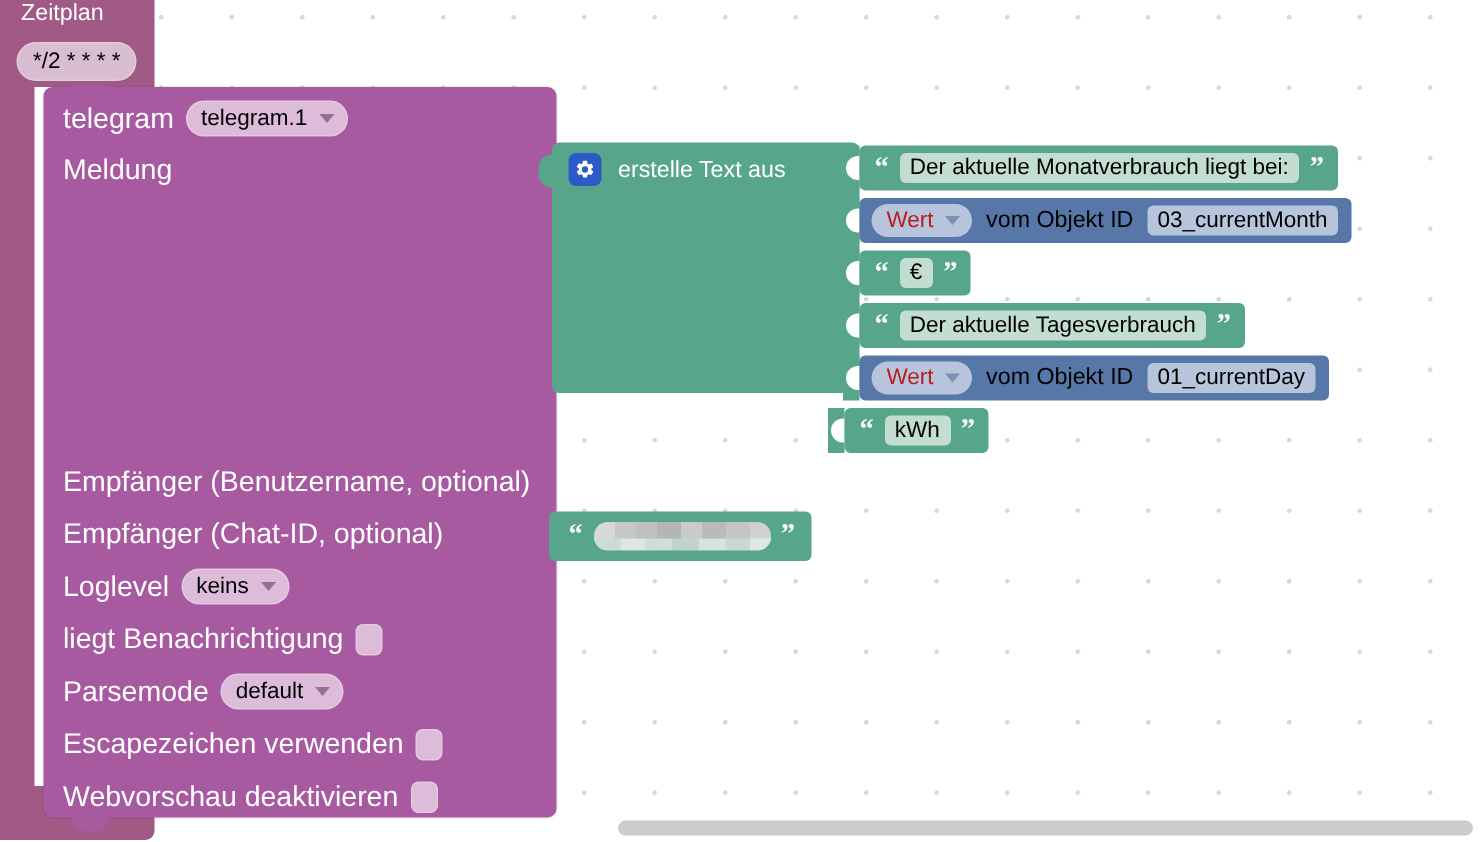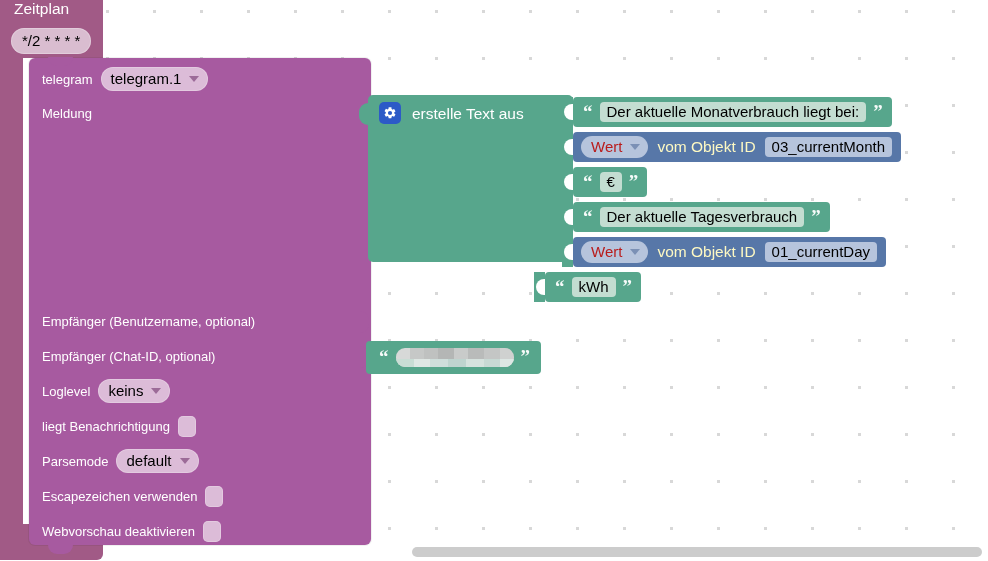--- a/index.html
+++ b/index.html
@@ -28,21 +28,21 @@
     overflow: hidden;
   }
 
   
   .blk {
     position: absolute;
     box-sizing: border-box;
   }
   .row-label {
     color: #ffffff;
-    font-size: 13px;
+    font-size: 19px;
     line-height: 1;
     white-space: nowrap;
   }
 
   
   #zeitplan-block {
     left: 0px;
     top: -18px;
     width: 103px;
     height: 578px;
@@ -304,21 +304,21 @@
     white-space: nowrap;
   }
   .get-dd-caret {
     width: 0; height: 0;
     border-left: 5px solid transparent;
     border-right: 5px solid transparent;
     border-top: 6px solid #7b90b5;
     margin-top: 1px;
   }
   .get-mid-label {
-    color: #fef9c3;
+    color: #000000;
     font-size: 15.5px;
     white-space: nowrap;
   }
   .get-id-field {
     background: #b6c4dc;
     border-radius: 4px;
     padding: 1px 7px 2px 7px;
     color: #000000;
     font-size: 15px;
     white-space: nowrap;
@@ -503,21 +503,21 @@
     <div class="get-block">
       <span class="get-dropdown">
         <span>Wert</span>
         <span class="get-dd-caret"></span>
       </span>
       <span class="get-mid-label">vom Objekt ID</span>
       <span class="get-id-field">01_currentDay</span>
     </div>
   </div>
 
-  <div class="join-row" style="left:534px; top:272px;">
+  <div class="join-row" style="left:552px; top:272px;">
     <div class="row-socket"></div>
     <div class="str-block">
       <span class="quote quote-open"></span>
       <span class="str-field">kWh</span>
       <span class="quote quote-close"></span>
     </div>
   </div>
 
   <div class="join-row" style="left:366px; top:341px;">
     <div class="str-block" style="padding:6px 11px 7px 13px; height:33px;">

